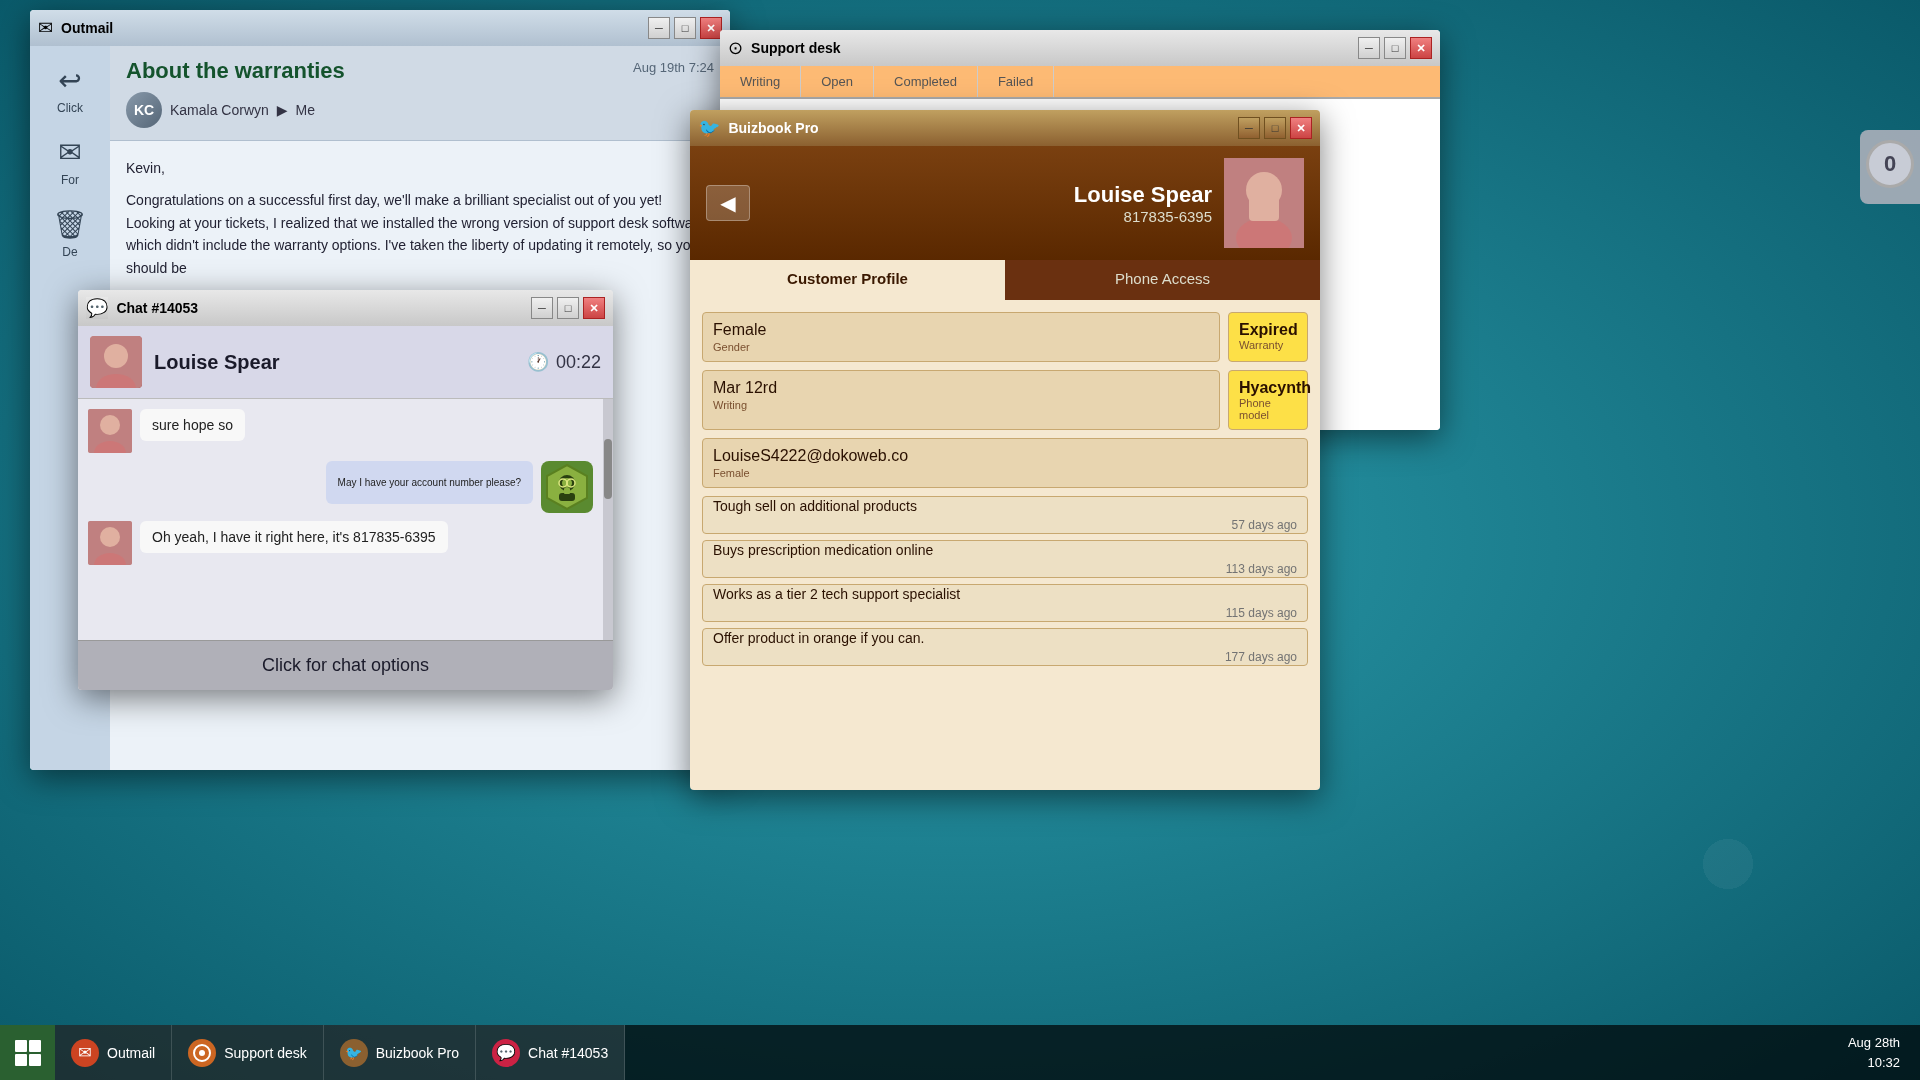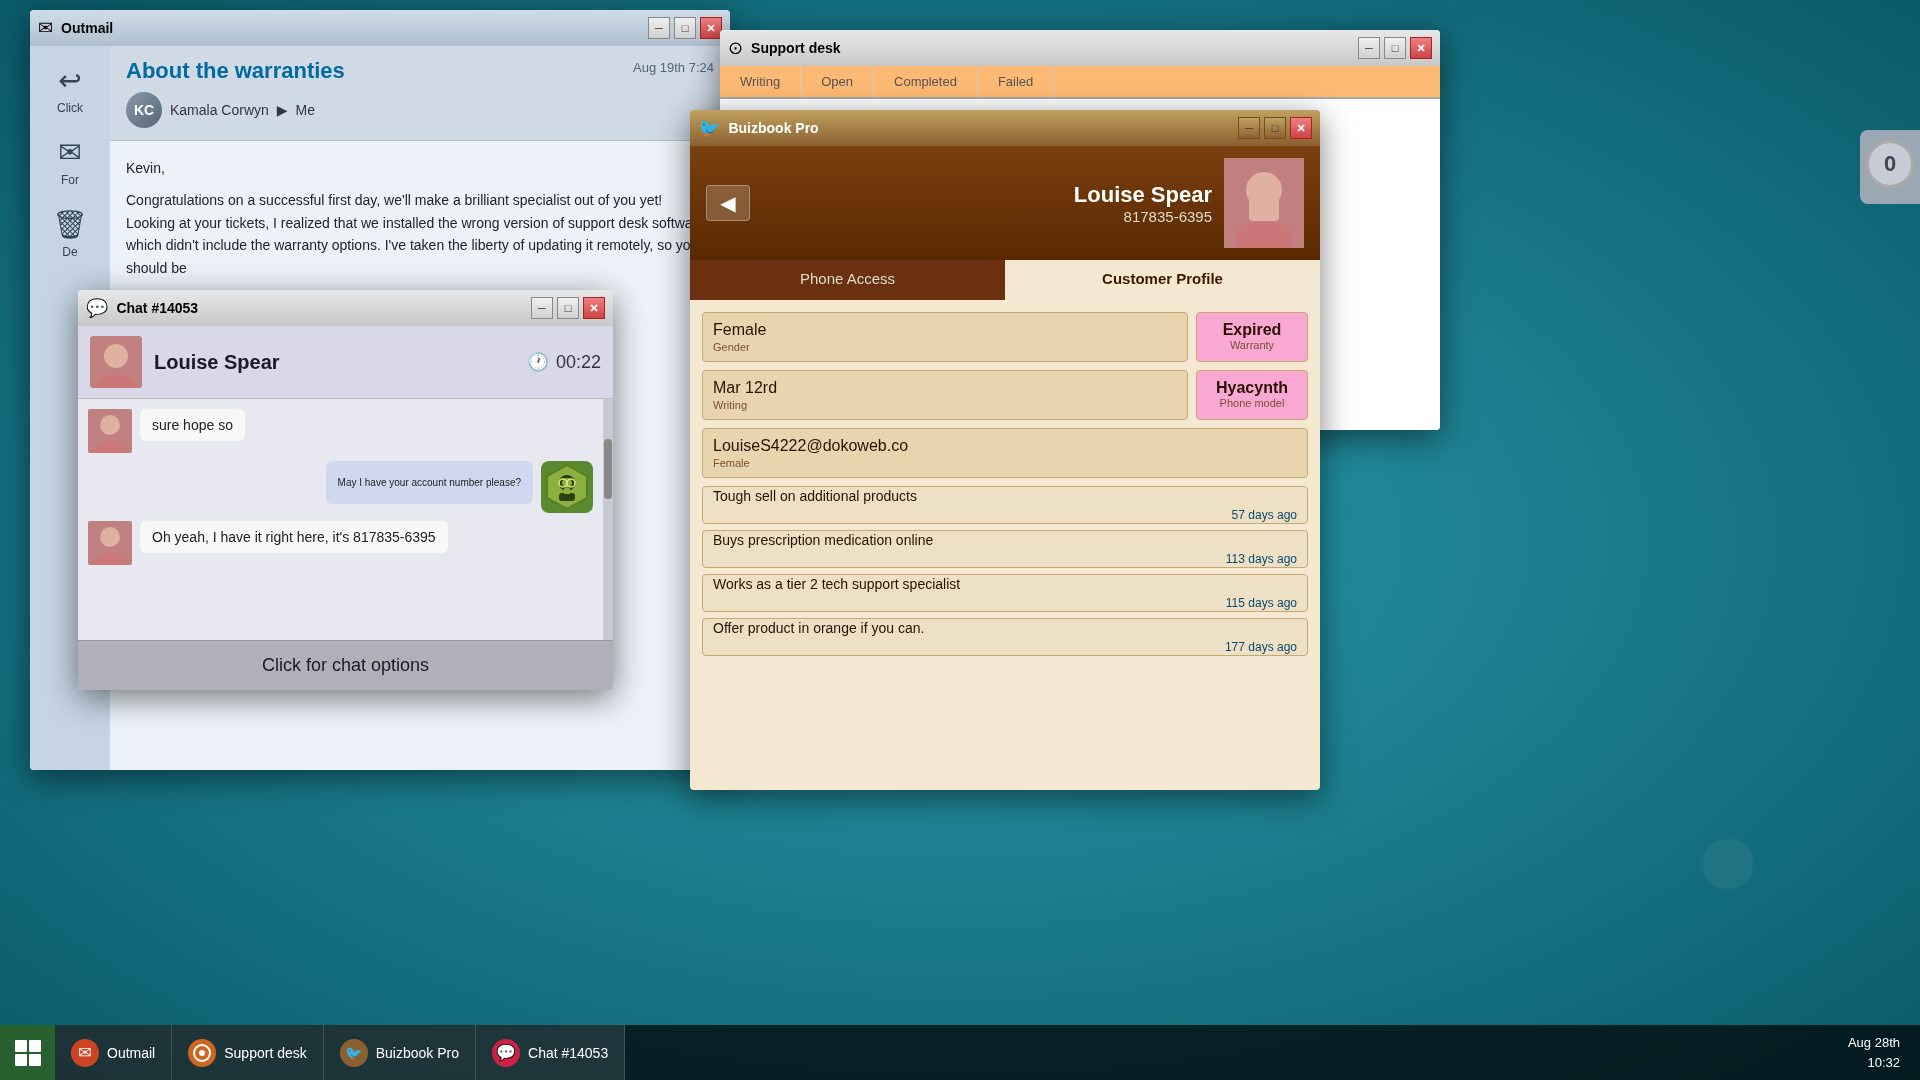--- a/index.html
+++ b/index.html
@@ -138,21 +138,21 @@
       gap: 4px;
     }
     .outmail-sidebar-btn .icon { font-size: 28px; color: #334455; }
     .outmail-sidebar-btn .label { font-size: 12px; color: #334455; text-align: center; }
     .outmail-content { flex: 1; display: flex; flex-direction: column; overflow: hidden; }
     .outmail-header {
       background: #d0dae5;
       padding: 12px 16px;
       border-bottom: 1px solid #b0bfcf;
     }
-    .outmail-subject { font-size: 22px; font-weight: bold; color: #0369a1; }
+    .outmail-subject { font-size: 22px; font-weight: bold; color: #14532d; }
     .outmail-date { font-size: 13px; color: #556677; float: right; margin-top: 2px; }
     .outmail-from {
       display: flex;
       align-items: center;
       gap: 8px;
       margin-top: 8px;
       font-size: 14px;
       color: #334;
     }
     .outmail-avatar {
@@ -259,38 +259,38 @@
     .buizbook-field {
       flex: 1;
       background: #e8d5b0;
       border: 1px solid #c8a870;
       border-radius: 4px;
       padding: 8px 10px;
     }
     .buizbook-field-value { font-size: 16px; color: #2a1000; margin-bottom: 2px; }
     .buizbook-field-label { font-size: 11px; color: #7a5030; }
     .buizbook-badge {
-      width: 112px;
-      background: #f9a8d4;
+      width: 80px;
+      background: #fde047;
       border: 1px solid #c8a870;
       border-radius: 4px;
       padding: 8px 10px;
-      text-align: center;
+      text-align: left;
     }
     .buizbook-badge-value { font-size: 16px; font-weight: bold; color: #2a1000; }
     .buizbook-badge-label { font-size: 11px; color: #7a5030; }
     .buizbook-note {
       background: #ede0c4;
       border: 1px solid #c8a870;
       border-radius: 4px;
       padding: 1px 10px;
       margin-bottom: 6px;
     }
     .buizbook-note-text { font-size: 14px; color: #2a1000; }
-    .buizbook-note-age { font-size: 12px; color: #0c4a6e; text-align: right; margin-top: 4px; }
+    .buizbook-note-age { font-size: 12px; color: #737373; text-align: right; margin-top: 4px; }
 
     
     .chat-window {
       left: 78px; top: 290px;
       width: 535px; height: 400px;
       background: #f0f0f0;
       z-index: 30;
     }
     .chat-titlebar { background: linear-gradient(to bottom, #e8e8e8, #c8c8c8); }
     .chat-titlebar .window-title-icon { color: #cc2244; }
@@ -507,22 +507,22 @@
 
       <svg width="80" height="90" viewBox="0 0 80 90">
         <rect width="80" height="90" fill="#c08080"></rect>
         <circle cx="40" cy="32" r="18" fill="#e0b0a0"></circle>
         <ellipse cx="40" cy="80" rx="28" ry="20" fill="#cc7777"></ellipse>
         <rect x="25" y="38" width="30" height="25" rx="4" fill="#e0b0a0"></rect>
       </svg>
     </div>
   </div>
   <div class="buizbook-tabs">
+    <div class="buizbook-tab active">Customer Profile</div>
     <div class="buizbook-tab">Phone Access</div>
-    <div class="buizbook-tab active">Customer Profile</div>
   </div>
   <div class="buizbook-body">
     <div class="buizbook-row">
       <div class="buizbook-field">
         <div class="buizbook-field-value">Female</div>
         <div class="buizbook-field-label">Gender</div>
       </div>
       <div class="buizbook-badge">
         <div class="buizbook-badge-value">Expired</div>
         <div class="buizbook-badge-label">Warranty</div>

